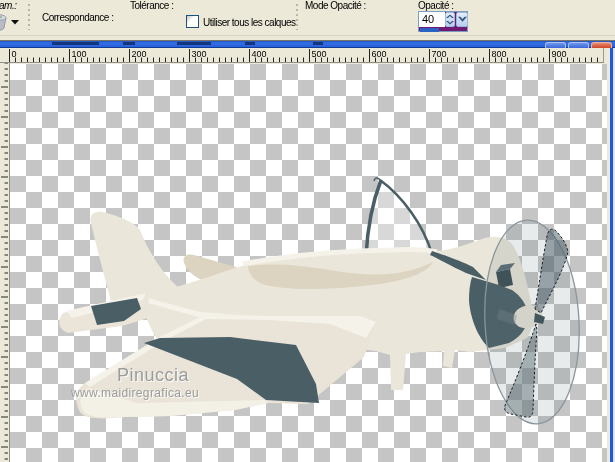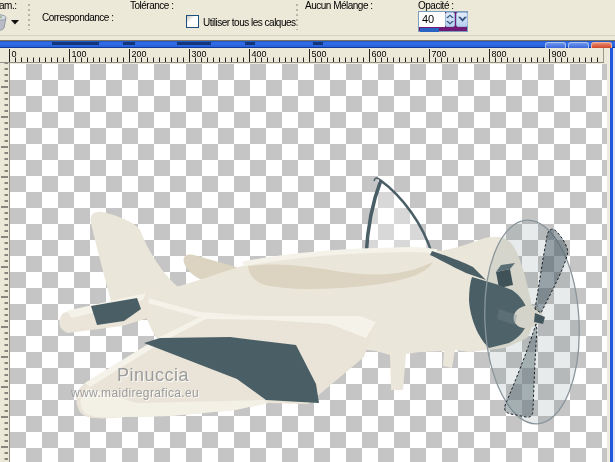--- a/index.html
+++ b/index.html
@@ -19,39 +19,39 @@
 #vruler{position:absolute;left:0;top:48px;width:9px;height:414px;background:#ece9d8;}
 #canvas{position:absolute;left:10px;top:64px;width:597px;height:398px;
 background:repeating-conic-gradient(#ffffff 0% 25%, #c5c5c5 0% 50%) 16px 0/32px 32px;}
 #rightborder{position:absolute;left:607px;top:48px;width:8px;height:414px;background:linear-gradient(to right,#eeebdd 0 3px,#2157dd 3px 6.5px,#dde4f4 6.5px 8px);}
 #planesvg{position:absolute;left:0;top:0;width:615px;height:462px;pointer-events:none;}
 .tb-mark{position:absolute;top:2px;height:2.5px;background:#15357a;}
 .wbtn{position:absolute;top:2px;width:21px;height:6px;border:1px solid #a8c0f0;border-bottom:none;border-radius:3px 3px 0 0;background:linear-gradient(to bottom,#6f97ec,#3c66d8);}
 </style></head><body>
 
 <div id="toolbar">
- <div class="lbl" style="left:-1px;top:0px;">am.:</div>
+ <div class="lbl" style="left:-1px;top:0px;font-style:italic;">am.:</div>
  <svg class="abs" style="left:-8px;top:13px" width="16" height="18" viewBox="0 0 16 18">
    <path d="M2,5 C4,1 12,1 14,5 L12,15 C10,18 5,18 3,15 Z" fill="#b9bcc6" stroke="#888d99" stroke-width="0.8"></path>
    <ellipse cx="8" cy="4.6" rx="6" ry="2.6" fill="#d9dde4" stroke="#888d99" stroke-width="0.7"></ellipse>
    <ellipse cx="7.4" cy="4.3" rx="3" ry="1.2" fill="#9fb9a0"></ellipse>
  </svg>
  <svg class="abs" style="left:11px;top:20px" width="9" height="6">
       <path d="M0,0 L8,0 L4,4.5 Z" fill="#111"></path>
     </svg>
  <div class="sep" style="left:28px;"></div>
 
  <div class="lbl" style="left:42px;top:12px;">Correspondance :</div>
 
  <div class="lbl" style="left:130px;top:0px;">Tolérance :</div>
  <div class="abs" style="left:186px;top:15px;width:13px;height:13px;border:1px solid #1c5180;background:linear-gradient(135deg,#c8c8bc, #fff 40%);"></div>
  <div class="lbl" style="left:203px;top:17px;">Utiliser tous les calques</div>
 
  <div class="sep" style="left:296px;"></div>
- <div class="lbl" style="left:305px;top:0px;">Aucun Mélange :</div>
+ <div class="lbl" style="left:305px;top:0px;">Mode Opacité :</div>
 
  <div class="lbl" style="left:418px;top:0px;text-align:right;">Opacité :</div>
  <div class="abs" style="left:418px;top:11px;width:50px;height:21px;border:1px solid #7c9ebd;background:#701a75;">
    <div class="abs" style="left:0px;top:0px;width:26px;height:15px;background:#fff;">
      <div class="val" style="left:3px;top:1px;">40</div>
    </div>
    <div class="abs" style="left:26px;top:0px;width:10px;height:15px;border:1px solid #9cb8da;border-radius:2px;background:linear-gradient(to bottom,#e3ecfa,#b9cfee);">
      <svg class="abs" style="left:0px;top:0px" width="8" height="13" viewBox="0 0 8 13">
       <path d="M0,5 L2,5 L4,3 L6,5 L8,5 L4,1.5 Z" fill="#33557f"></path>
       <path d="M0,8 L2,8 L4,10 L6,8 L8,8 L4,11.5 Z" fill="#33557f"></path>

